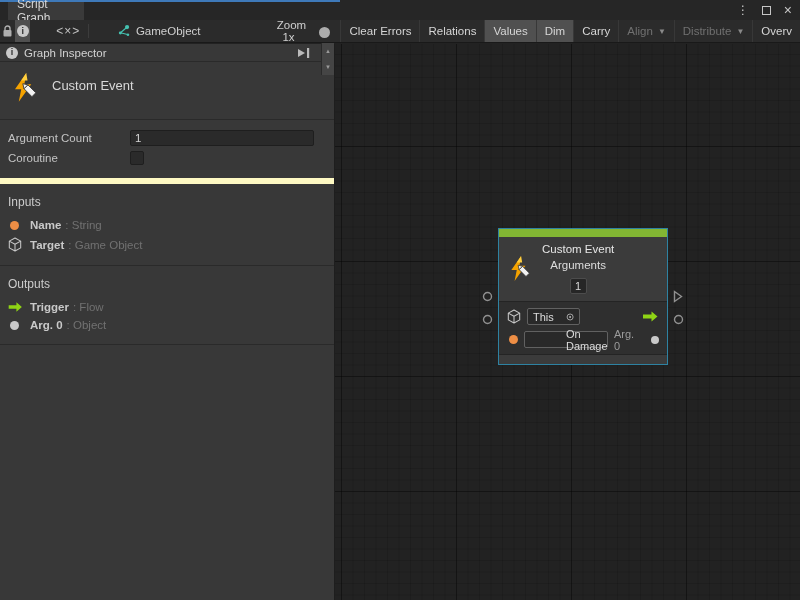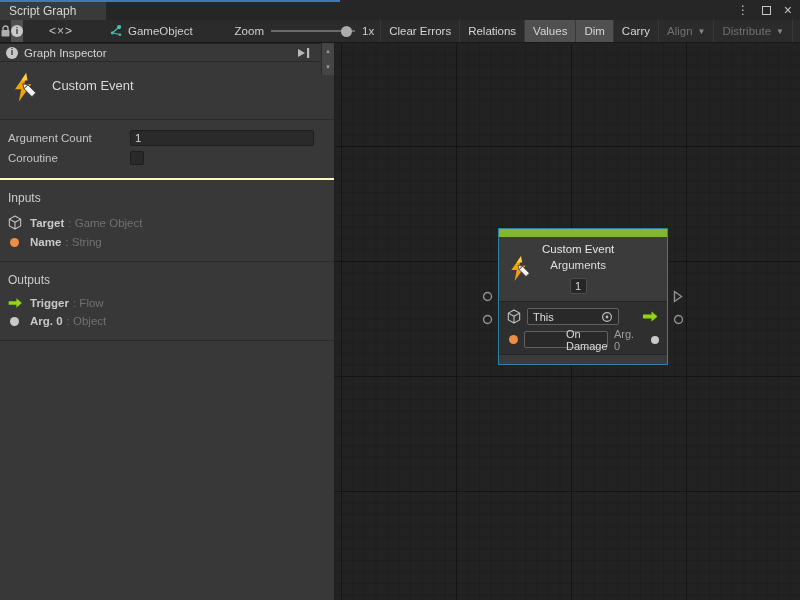--- a/index.html
+++ b/index.html
@@ -9,21 +9,21 @@
     --event-green-bar:#82B633;
     --tab-accent-blue:#3E79B9;
   }
   *{margin:0;padding:0;box-sizing:border-box;font-family:"Liberation Sans",sans-serif;}
   html,body{width:800px;height:600px;overflow:hidden;background:#222;}
   .app{position:relative;width:800px;height:600px;background:#222;font-size:11.5px;color:#D4D4D4;}
 
   
   .tabbar{position:relative;height:20px;background:#262626;}
   .tab-accent{position:absolute;left:0;top:0;height:2px;width:340px;background:var(--tab-accent-blue);}
-  .tab{position:absolute;left:0;top:2px;width:106px;height:18px;background:#3A3A3A;display:flex;align-items:center;padding-left:9px;font-size:12px;color:#D6D6D6;}
+  .tab{position:absolute;left:8px;top:2px;width:76px;height:18px;background:#3A3A3A;display:flex;align-items:center;padding-left:9px;font-size:12px;color:#D6D6D6;}
   .win-controls{position:absolute;right:8px;top:1px;height:18px;display:flex;align-items:center;gap:13px;color:#C6C6C6;}
   .wc-menu{font-size:12px;line-height:1;}
   .wc-max{width:9px;height:9px;border:1.5px solid #C6C6C6;display:inline-block;}
   .wc-close{font-size:14px;line-height:1;}
 
   
   .toolbar{height:23px;background:#2B2B2B;border-bottom:1px solid #191919;display:flex;align-items:stretch;font-size:11.5px;position:relative;}
   .tb-btn{display:flex;align-items:center;justify-content:center;color:#D6D6D6;padding:0 8px;white-space:nowrap;}
   .tb-btn.toggled{background:#505050;}
   .tb-btn.disabled{color:#707070;}
@@ -44,21 +44,21 @@
   .main{position:absolute;top:44px;left:0;right:0;bottom:0;display:flex;}
 
   
   .inspector{position:relative;width:335px;background:#383838;border-right:1px solid #1E1E1E;flex:none;}
   .insp-header{height:18px;display:flex;align-items:center;gap:6px;padding:0 24px 0 6px;border-bottom:1px solid #2A2A2A;color:#D2D2D2;font-size:11.5px;}
   .insp-max{margin-left:auto;display:flex;align-items:center;}
   .scrollwidget{position:absolute;top:-1px;right:0;width:13px;height:32px;background:#454545;border-left:1px solid #2A2A2A;display:flex;flex-direction:column;}
   .scrollwidget span{flex:1;display:flex;align-items:center;justify-content:center;font-size:6px;color:#9A9A9A;}
   .event-block{display:flex;align-items:flex-start;gap:12px;padding:11px 10px 16px 10px;border-bottom:1px solid #2A2A2A;}
   .event-title{font-size:13px;color:#D8D8D8;margin-top:5px;}
-  .fields{padding:8px 8px 10px 0;border-bottom:2px solid #fef9c3;}
+  .fields{padding:8px 8px 10px 0;border-bottom:6px solid #fef9c3;}
   .field-row{display:flex;align-items:center;padding:2px 12px 2px 8px;height:20px;}
   .field-label{width:122px;color:#C4C4C4;flex:none;}
   .text-input{flex:1;height:16px;background:#2A2A2A;border:1px solid #1E1E1E;border-radius:2px;color:#D4D4D4;font-size:11.5px;padding:0 4px;display:flex;align-items:center;}
   .checkbox{width:14px;height:14px;background:#2A2A2A;border:1px solid #1E1E1E;border-radius:2px;}
   .section{padding:6px 15px 10px 0;border-bottom:1px solid #2A2A2A;}
   .section-title{padding:5px 8px 7px 8px;color:#CCCCCC;font-size:12px;}
   .port-row{display:flex;align-items:center;padding:3px 8px;}
   .port-icon-cell{width:22px;flex:none;display:flex;align-items:center;justify-content:flex-start;}
   .port-name{font-weight:bold;color:#C9C9C9;}
   .port-type{color:#717171;margin-left:4px;}
@@ -80,21 +80,21 @@
   
   .node{position:absolute;left:163px;top:184px;width:170px;border:1.5px solid var(--selection-teal);box-shadow:inset 0 0 0 1px #121212;background:#2F2F2F;}
   .node-greenbar{height:8px;background:var(--event-green-bar);}
   .node-header{background:#3B3B3B;border-bottom:1px solid #242424;display:flex;align-items:center;gap:9px;padding:6px 8px 7px 8px;}
   .node-title{font-size:11.5px;color:#E6E6E6;}
   .node-args{display:flex;align-items:center;gap:7px;margin-top:4px;font-size:11.5px;color:#DCDCDC;flex-direction:column;}
   .args-box{width:17px;height:16px;background:#262626;border:1px solid #4C4C4C;border-radius:2px;color:#D8D8D8;display:flex;align-items:center;justify-content:center;font-size:11px;}
   .node-rows{background:#2F2F2F;padding:3px 0;}
   .node-row{display:flex;align-items:center;height:23px;padding:0 8px;gap:6px;}
   .mini-field{height:17px;background:#292929;border:1px solid #616161;border-radius:2px;color:#DDDDDD;font-size:11px;display:flex;align-items:center;padding:0 5px;}
-  .this-field{width:92px;justify-content:space-between;gap:12px;}
+  .this-field{width:53px;justify-content:space-between;gap:12px;}
   .name-field{width:84px;padding-left:41px;}
   .arg-label{color:#9C9C9C;margin-left:auto;font-size:11px;}
   .node-footer{height:10px;background:#3B3B3B;border-top:1px solid #242424;}
   .oport{position:absolute;}
 </style>
 </head>
 <body>
 
 <div class="app">
 
@@ -128,21 +128,21 @@
     <div class="tb-btn" style="margin-left:20px;">
       <svg width="14" height="14" viewBox="0 0 16 16">
         <path d="M4 10 L11 4 M4 10 L12 12" stroke="#45C1B0" stroke-width="1.3" fill="none"></path>
         <circle cx="11.5" cy="3.5" r="2.4" fill="#45C1B0"></circle>
         <circle cx="3.8" cy="10.2" r="1.7" fill="#45C1B0"></circle>
         <circle cx="12.5" cy="12.3" r="1.5" fill="#45C1B0"></circle>
       </svg>
       <span class="go-label">GameObject</span>
     </div>
 
-    <div class="tb-btn" style="margin-left:26px;padding-right:0;">
+    <div class="tb-btn" style="margin-left:26px;padding-right:0;flex-direction:column;">
       <span class="zoom-label">Zoom</span>
       <span class="slider">
         <span class="slider-handle"></span>
       </span>
       <span class="zoom-val">1x</span>
     </div>
 
     <div class="cluster">
       <div class="tb-btn">Clear Errors</div>
       <div class="tb-btn">Relations</div>
@@ -199,33 +199,33 @@
         <div class="field-row">
           <span class="field-label">Coroutine</span>
           <span class="checkbox"></span>
         </div>
       </div>
 
       <div class="section">
         <div class="section-title">Inputs</div>
         <div class="port-row">
           <span class="port-icon-cell">
+              <span class="dot dot-orange"></span>
+            </span>
+          <span class="port-name">Name</span>
+          <span class="port-type">: String</span>
+        </div>
+        <div class="port-row">
+          <span class="port-icon-cell">
             <svg width="14" height="15" viewBox="0 0 16 17">
               <path d="M8 1 L14.5 4.6 V12.4 L8 16 L1.5 12.4 V4.6 Z M1.5 4.6 L8 8.2 L14.5 4.6 M8 8.2 V16" fill="none" stroke="#C8C8C8" stroke-width="1.2" stroke-linejoin="round"></path>
             </svg>
           </span>
           <span class="port-name">Target</span>
           <span class="port-type">: Game Object</span>
-        </div>
-        <div class="port-row">
-          <span class="port-icon-cell">
-              <span class="dot dot-orange"></span>
-            </span>
-          <span class="port-name">Name</span>
-          <span class="port-type">: String</span>
         </div>
       </div>
 
       <div class="section">
         <div class="section-title">Outputs</div>
         <div class="port-row">
           <span class="port-icon-cell">
             <svg width="15" height="10" viewBox="0 0 15 11">
               <polygon points="0,3.6 8.5,3.6 8.5,0.4 14.5,5.5 8.5,10.6 8.5,7.4 0,7.4" fill="#8FD415"></polygon>
             </svg>

